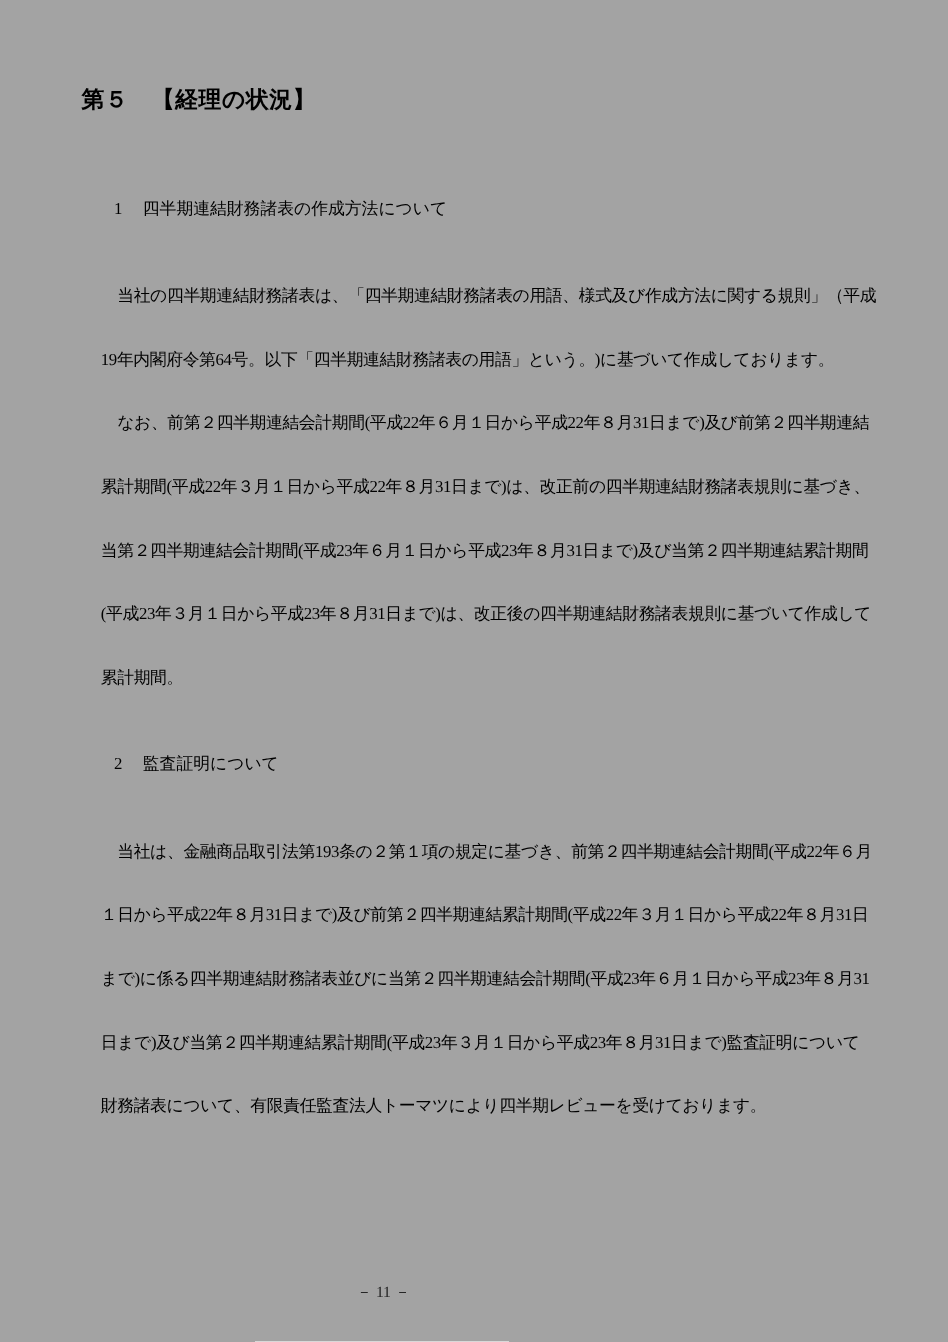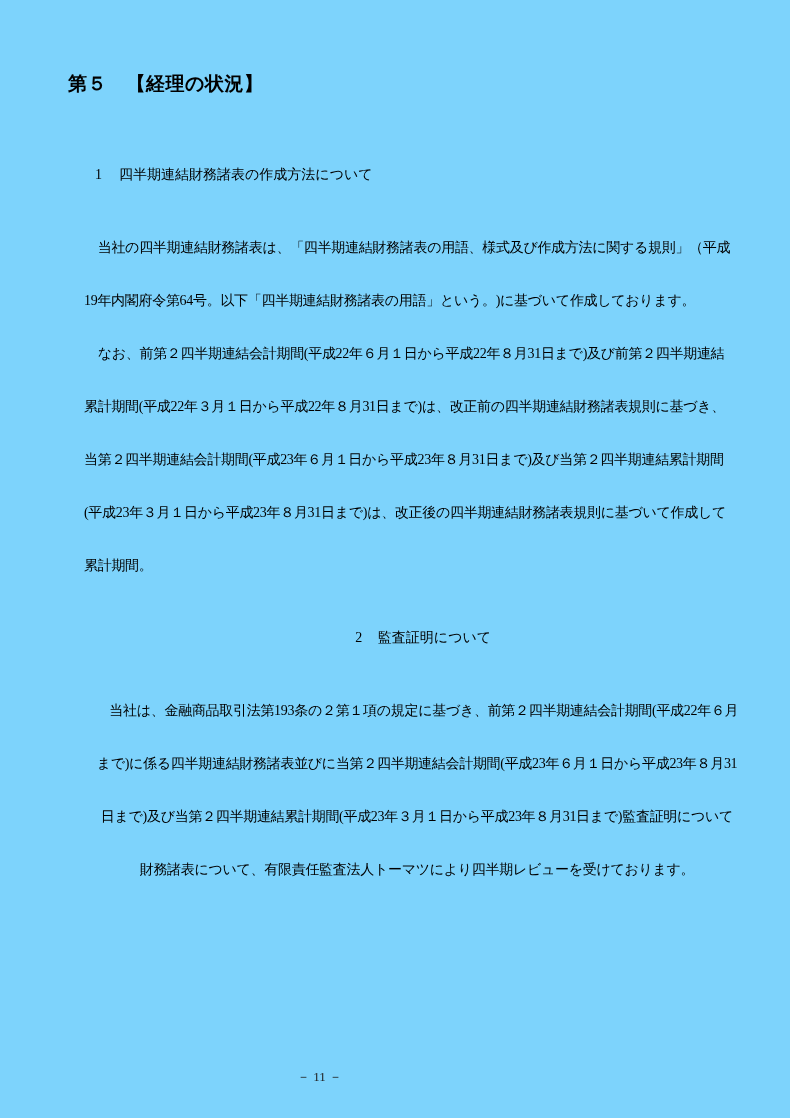--- a/index.html
+++ b/index.html
@@ -4,41 +4,41 @@
 <style>
   html, body {
     margin: 0;
     padding: 0;
     background: #ffffff;
   }
   .page {
     position: relative;
     width: 790px;
     height: 1118px;
-    background: #7dd3fc;
+    background: #a3a3a3;
     color: #000000;
     box-sizing: border-box;
     padding: 73px 40px 0 68px;
     font-family: "Liberation Serif", serif;
     overflow: hidden;
   }
   .doc-title {
     margin: 0;
     font-family: "Liberation Sans", sans-serif;
     font-weight: bold;
     font-size: 19px;
     line-height: 22px;
     letter-spacing: 0.5px;
     white-space: pre;
   }
   .sec {
     font-size: 14px;
   }
   .sec-1 { margin-top: 50px; }
-  .sec-2 { margin-top: 32px; text-align: center; }
+  .sec-2 { margin-top: 32px; }
   .sec-heading {
     margin-left: 6px;
     line-height: 20px;
     white-space: pre;
   }
   .sec-num {
     display: inline-block;
     min-width: 10px;
     margin-right: 14px;
   }
@@ -84,20 +84,21 @@
       <div class="line">累計期間。</div>
     </div>
   </section>
 
   <section class="sec sec-2">
     <div class="sec-heading">
       <span class="sec-num">2</span><span>監査証明について</span>
     </div>
     <div class="sec-body">
       <div class="line">　当社は、金融商品取引法第193条の２第１項の規定に基づき、前第２四半期連結会計期間(平成22年６月</div>
+      <div class="line">１日から平成22年８月31日まで)及び前第２四半期連結累計期間(平成22年３月１日から平成22年８月31日</div>
       <div class="line">まで)に係る四半期連結財務諸表並びに当第２四半期連結会計期間(平成23年６月１日から平成23年８月31</div>
       <div class="line">日まで)及び当第２四半期連結累計期間(平成23年３月１日から平成23年８月31日まで)監査証明について</div>
       <div class="line">財務諸表について、有限責任監査法人トーマツにより四半期レビューを受けております。</div>
     </div>
   </section>
 
   <div class="footer">
     <span>－ 11 －</span>
   </div>
 

